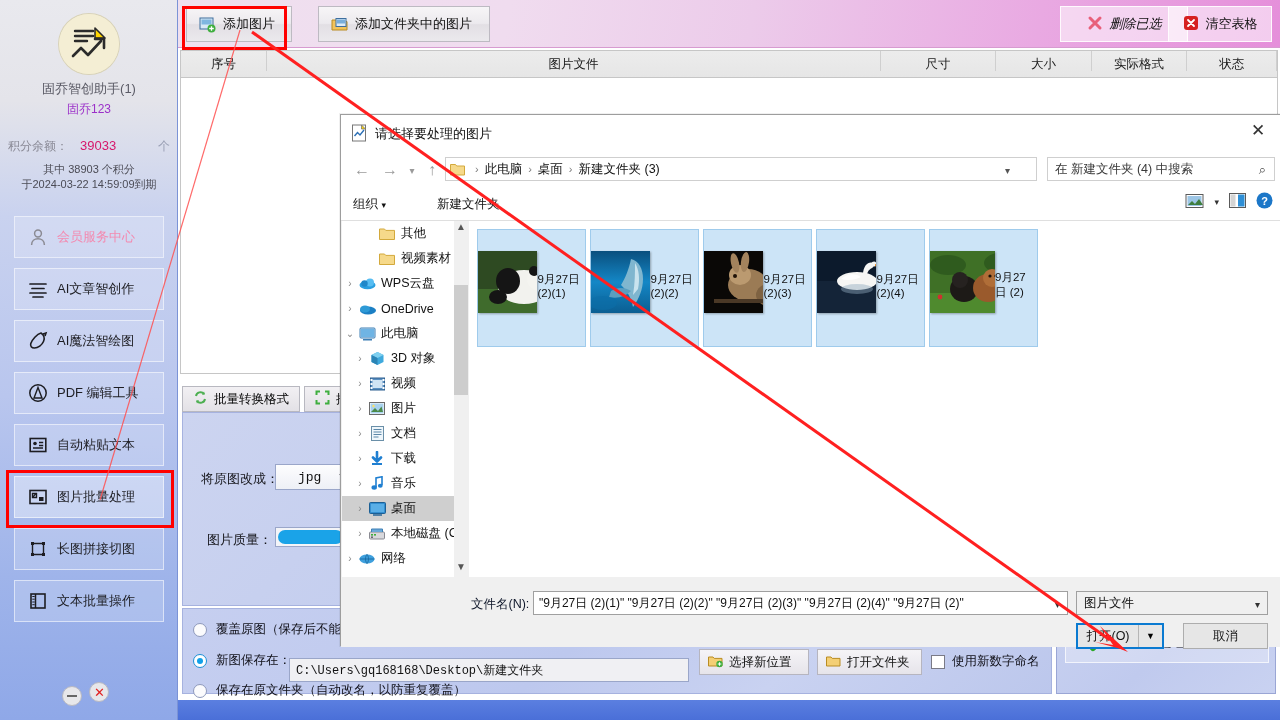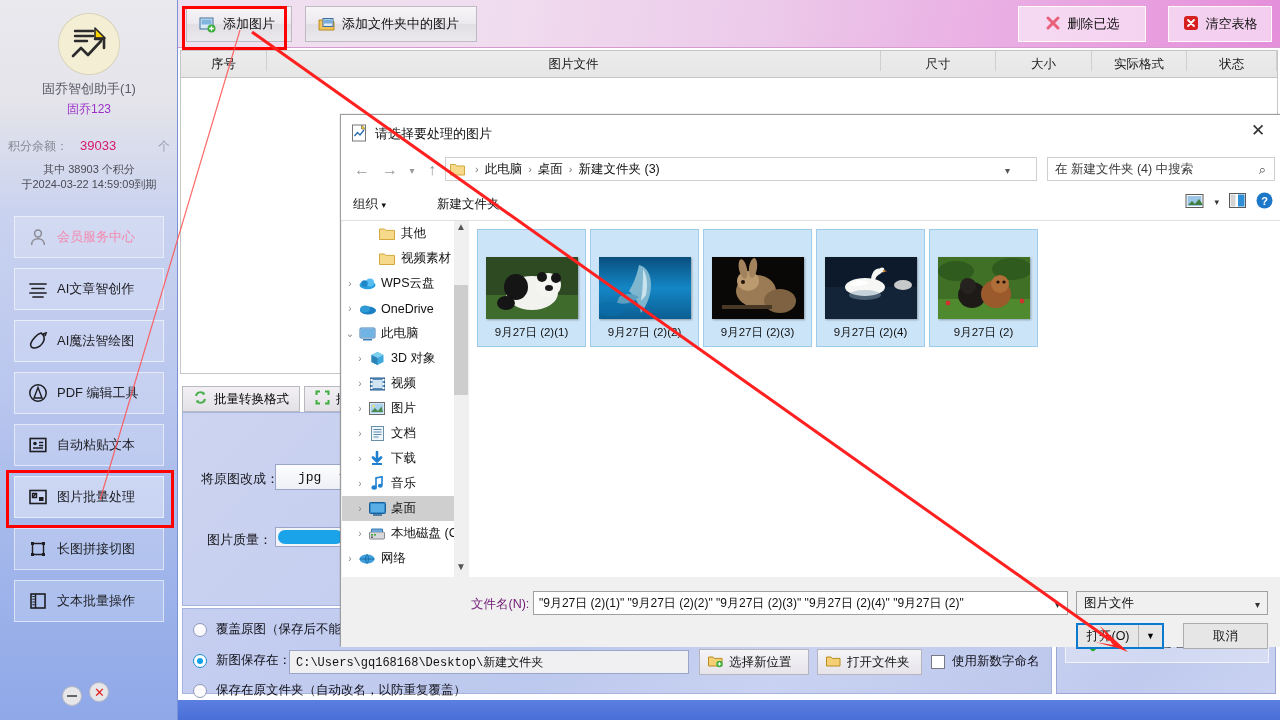--- a/index.html
+++ b/index.html
@@ -70,29 +70,29 @@
     border-bottom:1px solid #d79bd0;
   }
   .tbtn {
     position:absolute; height:36px; top:6px;
     background: linear-gradient(180deg,#f7f5f7 0%,#eceaee 48%,#e2dfe4 52%,#ebe9ed 100%);
     border:1px solid #bdbac2;
     display:flex; align-items:center; padding:0 12px;
     font-size:13px; color:#111;
   }
   #btn-add-image { left:8px; width:106px; }
-  #btn-add-folder { left:127px; width:172px; }
+  #btn-add-folder { left:140px; width:172px; }
   .tbtn-right {
     position:absolute; height:36px; top:6px;
     background: rgba(255,255,255,0.55);
     border:1px solid rgba(255,255,255,0.85);
     display:flex; align-items:center; justify-content:center; gap:7px;
     font-size:13px; color:#111;
   }
-  #btn-del-selected { left:840px; width:128px; }
+  #btn-del-selected { left:882px; width:128px;font-style:italic; }
   #btn-clear-table { left:990px; width:104px; }
 
   .tb-ico { width:17px; height:17px; flex:none; margin-right:7px; }
 
   .tablehead {
     position:absolute; left:2px; top:50px; width:1098px; height:28px;
     background: linear-gradient(180deg,#ececec 0%,#e6e6e6 100%);
     border:1px solid #c6c6c6; display:flex;
   }
   .th { height:20px; line-height:26px; text-align:center; font-size:12.5px; color:#1a1a1a;
@@ -140,21 +140,21 @@
   .radio {
     width:14px; height:14px; border-radius:50%; background:#fbfbfd; border:1px solid #8e99bb;
     margin-right:9px; flex:none; position:relative;
   }
   .radio.on { border:1px solid #1a8fd6; background:#fff; }
   .radio.on::after { content:""; position:absolute; left:3px; top:3px; width:6px; height:6px; border-radius:50%; background:#12a0e8; }
   .pathbox {
     position:absolute; left:106px; height:24px; width:400px;
     background:#f0f0f3; border:1px solid #9aa6c9;
     display:flex; align-items:center; padding-left:6px;
-    font-family:"Liberation Mono","DejaVu Sans Mono",monospace; font-size:12px; color:#111;
+    font-family:"Liberation Mono","DejaVu Sans Mono",monospace; font-size:12px; color:#111;margin-top:8px;
   }
   .minibtn {
     position:absolute; height:26px; background: linear-gradient(180deg,#f5f4f7 0%,#e6e4ea 100%);
     border:1px solid #b6b5bf; display:flex; align-items:center; gap:6px; padding:0 8px;
     font-size:12.5px; color:#111;
   }
   .chk-row { position:absolute; display:flex; align-items:center; font-size:12.5px; color:#101018; }
   .chkbox { width:14px; height:14px; background:#fff; border:1px solid #7a7a86; margin-right:7px; flex:none; }
 
   .startpanel {
@@ -219,27 +219,27 @@
   .tree-sb .up { position:absolute; left:0; top:0; width:14px; height:16px; text-align:center; font-size:10px; color:#555; }
   .tree-sb .dn { position:absolute; left:0; bottom:0; width:14px; height:16px; text-align:center; font-size:10px; color:#555; }
 
   .dlg-files {
     position:absolute; left:128px; top:106px; width:811px; height:356px; background:#fff;
     padding:8px 0 0 8px;
   }
   .fitem {
     width:109px; height:118px; float:left; margin-right:4px;
     background:#cce4f7; border:1px solid #9fcbec;
-    display:flex; flex-direction:column; align-items:center; justify-content:flex-end; padding-bottom:6px;
+    display:flex; flex-direction:row; align-items:center; justify-content:flex-end; padding-bottom:6px;
   }
   .fthumb { width:92px; height:62px; margin-bottom:6px; box-shadow:1px 1px 2px rgba(0,0,0,0.3); overflow:hidden; }
   .fname { font-size:11.5px; color:#111; }
 
   .dlg-bottom { position:absolute; left:0; top:462px; width:940px; height:70px; background:#f0f0f0; }
-  .fn-label { position:absolute; left:130px; top:19px; font-size:12.5px; color:#701a75; }
+  .fn-label { position:absolute; left:130px; top:19px; font-size:12.5px; color:#0f172a; }
   .fn-input {
     position:absolute; left:192px; top:14px; width:535px; height:24px;
     background:#fff; border:1px solid #a0a0a0; display:flex; align-items:center; padding-left:5px;
     font-size:12px; color:#111; overflow:hidden; white-space:nowrap;
   }
   .fn-input .cv { position:absolute; right:7px; top:7px; font-size:10px; color:#333; }
   .type-sel {
     position:absolute; left:735px; top:14px; width:192px; height:24px;
     background:#f0f0f0; border:1px solid #a0a0a0; display:flex; align-items:center; padding-left:7px;
     font-size:12.5px; color:#111;

